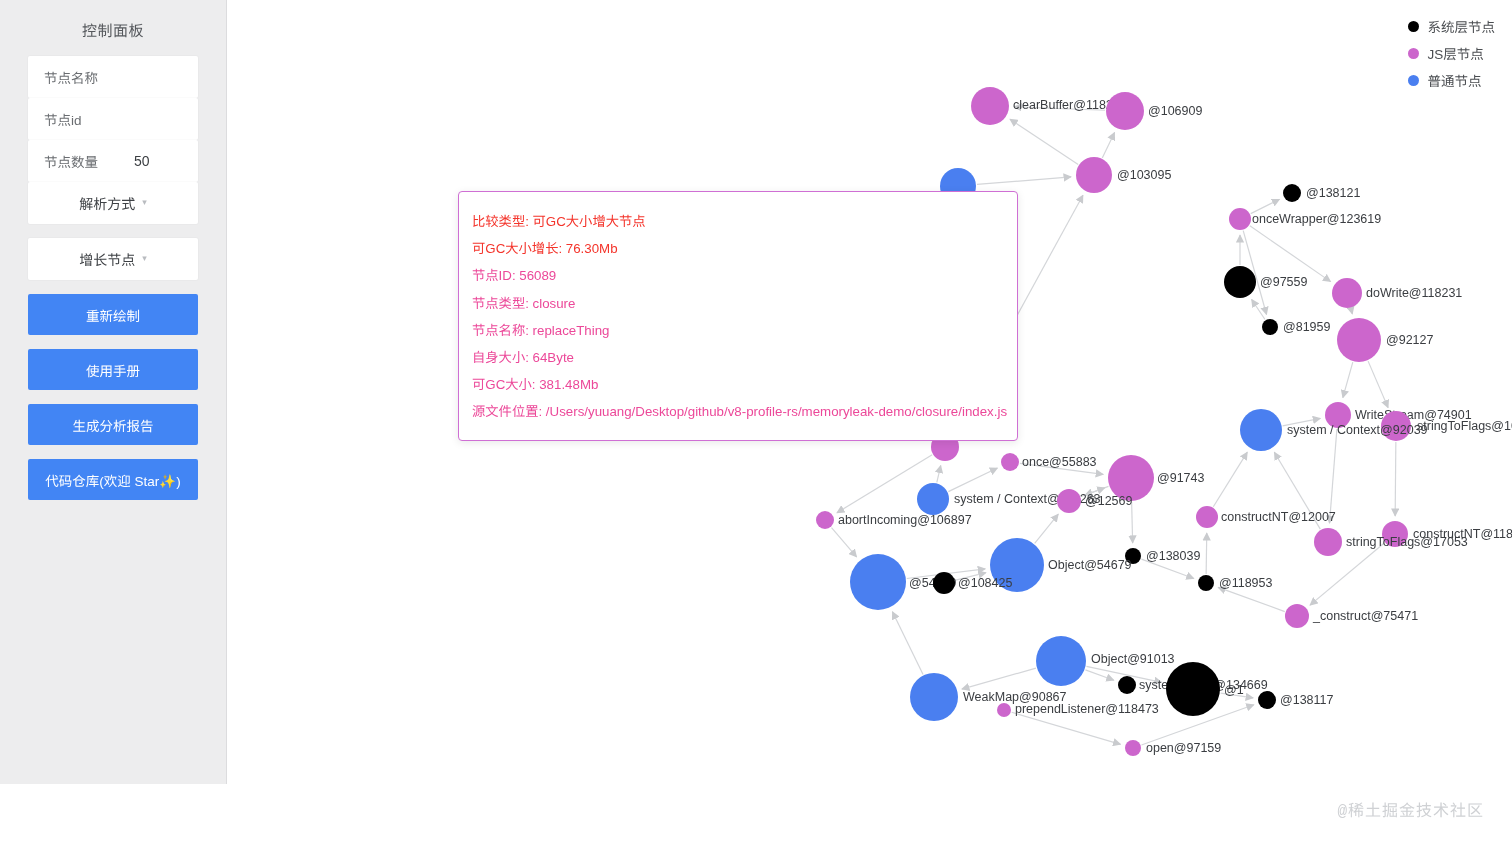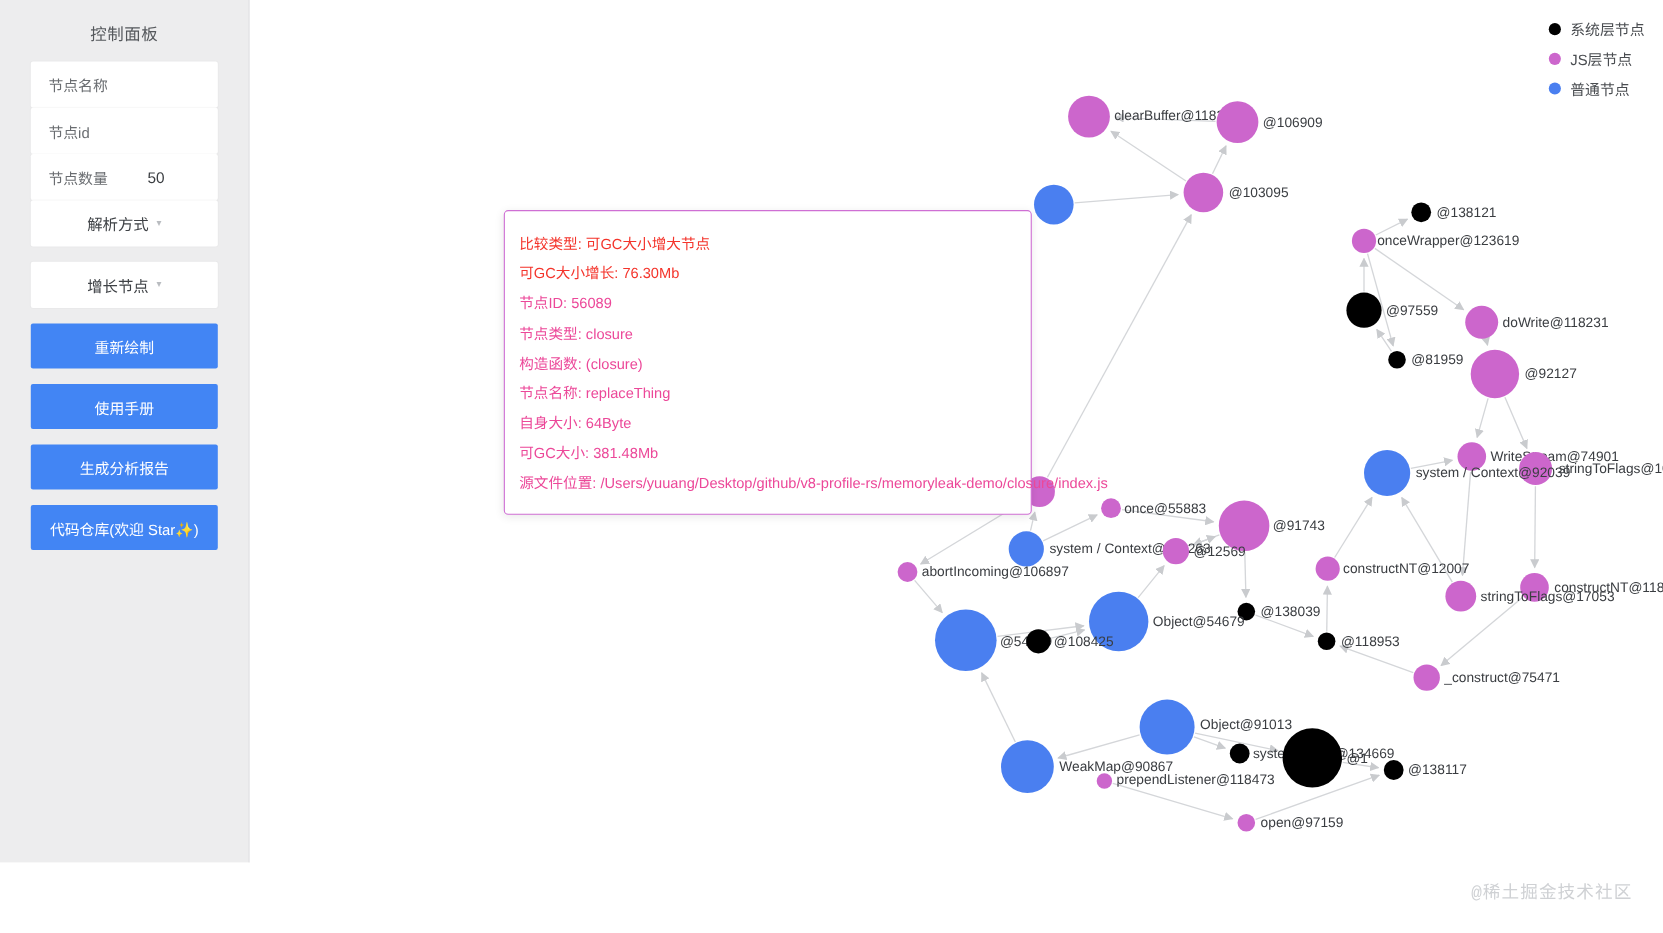--- a/index.html
+++ b/index.html
@@ -70,21 +70,21 @@
   }
 
   
   #legend { position:absolute; top:16px; right:17px; z-index:40; }
   .lg-row { display:flex; align-items:center; margin-bottom:7px; }
   .lg-dot { width:11px; height:11px; border-radius:50%; margin-right:9px; }
   .lg-txt { font-size:13.5px; color:#4a4d51; }
 
   
   #tooltip {
-    position:absolute; left:231px; top:191px; width:480px;
+    position:absolute; left:231px; top:191px; width:560px;
     background:#fff; border:1px solid #cf6fd4; border-radius:4px;
     padding:16px 0 14px 0; z-index:50;
     box-shadow:0 2px 9px rgba(0,0,0,.09);
   }
   .tt-line {
     font-size:13.3px; color:#ec4899; padding:0 13px;
     line-height:27.2px; white-space:nowrap;
   }
   .tt-line.hl { color:#f4342b; }
 
@@ -268,21 +268,20 @@
         <span class="lg-dot" style="background:#4a7ff0"></span>
         <span class="lg-txt">普通节点</span>
       </div>
     </div>
 
     <div id="tooltip">
       <div class="tt-line hl">比较类型: 可GC大小增大节点</div>
       <div class="tt-line hl">可GC大小增长: 76.30Mb</div>
       <div class="tt-line">节点ID: 56089</div>
       <div class="tt-line">节点类型: closure</div>
-      <div class="tt-line">构造函数: (closure)</div>
       <div class="tt-line">节点名称: replaceThing</div>
       <div class="tt-line">自身大小: 64Byte</div>
       <div class="tt-line">可GC大小: 381.48Mb</div>
       <div class="tt-line">源文件位置: /Users/yuuang/Desktop/github/v8-profile-rs/memoryleak-demo/closure/index.js</div>
     </div>
 
     <div id="watermark">@稀土掘金技术社区</div>
   </main>
 </div>
 

